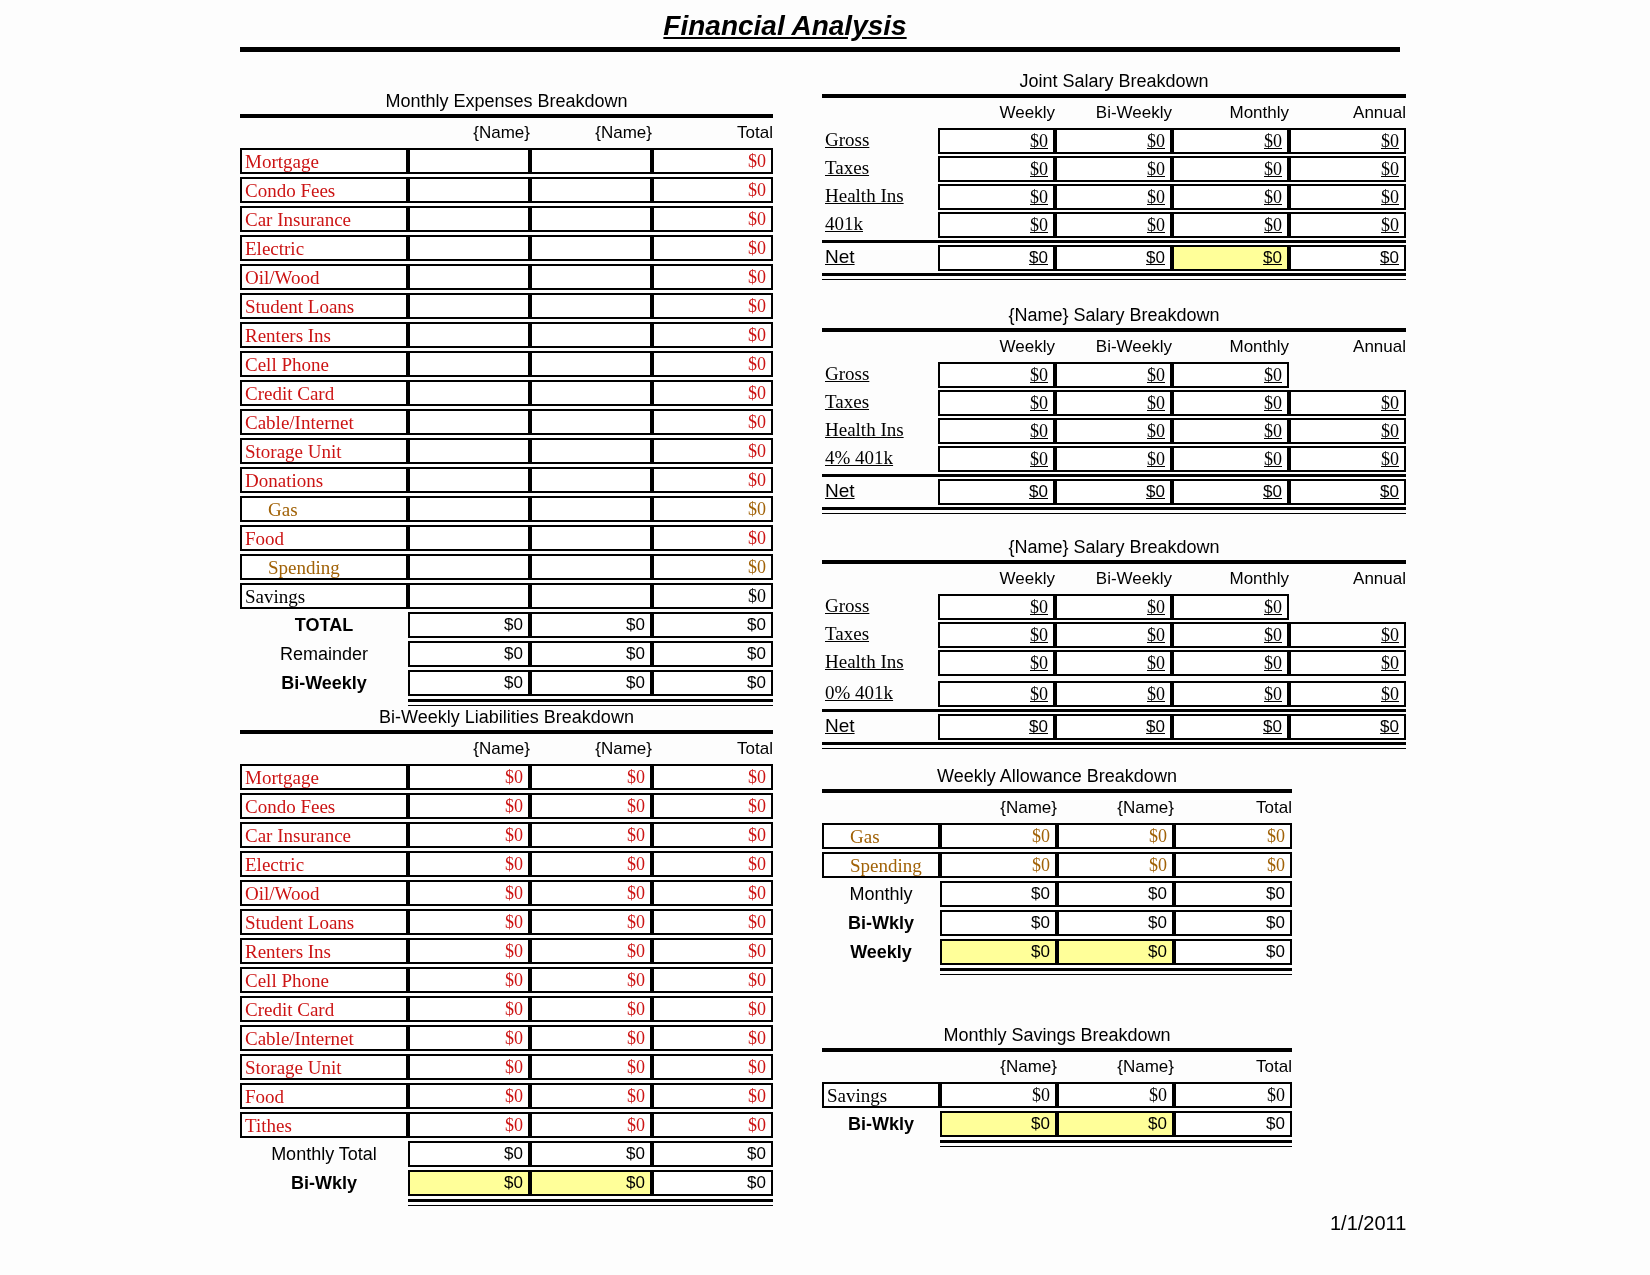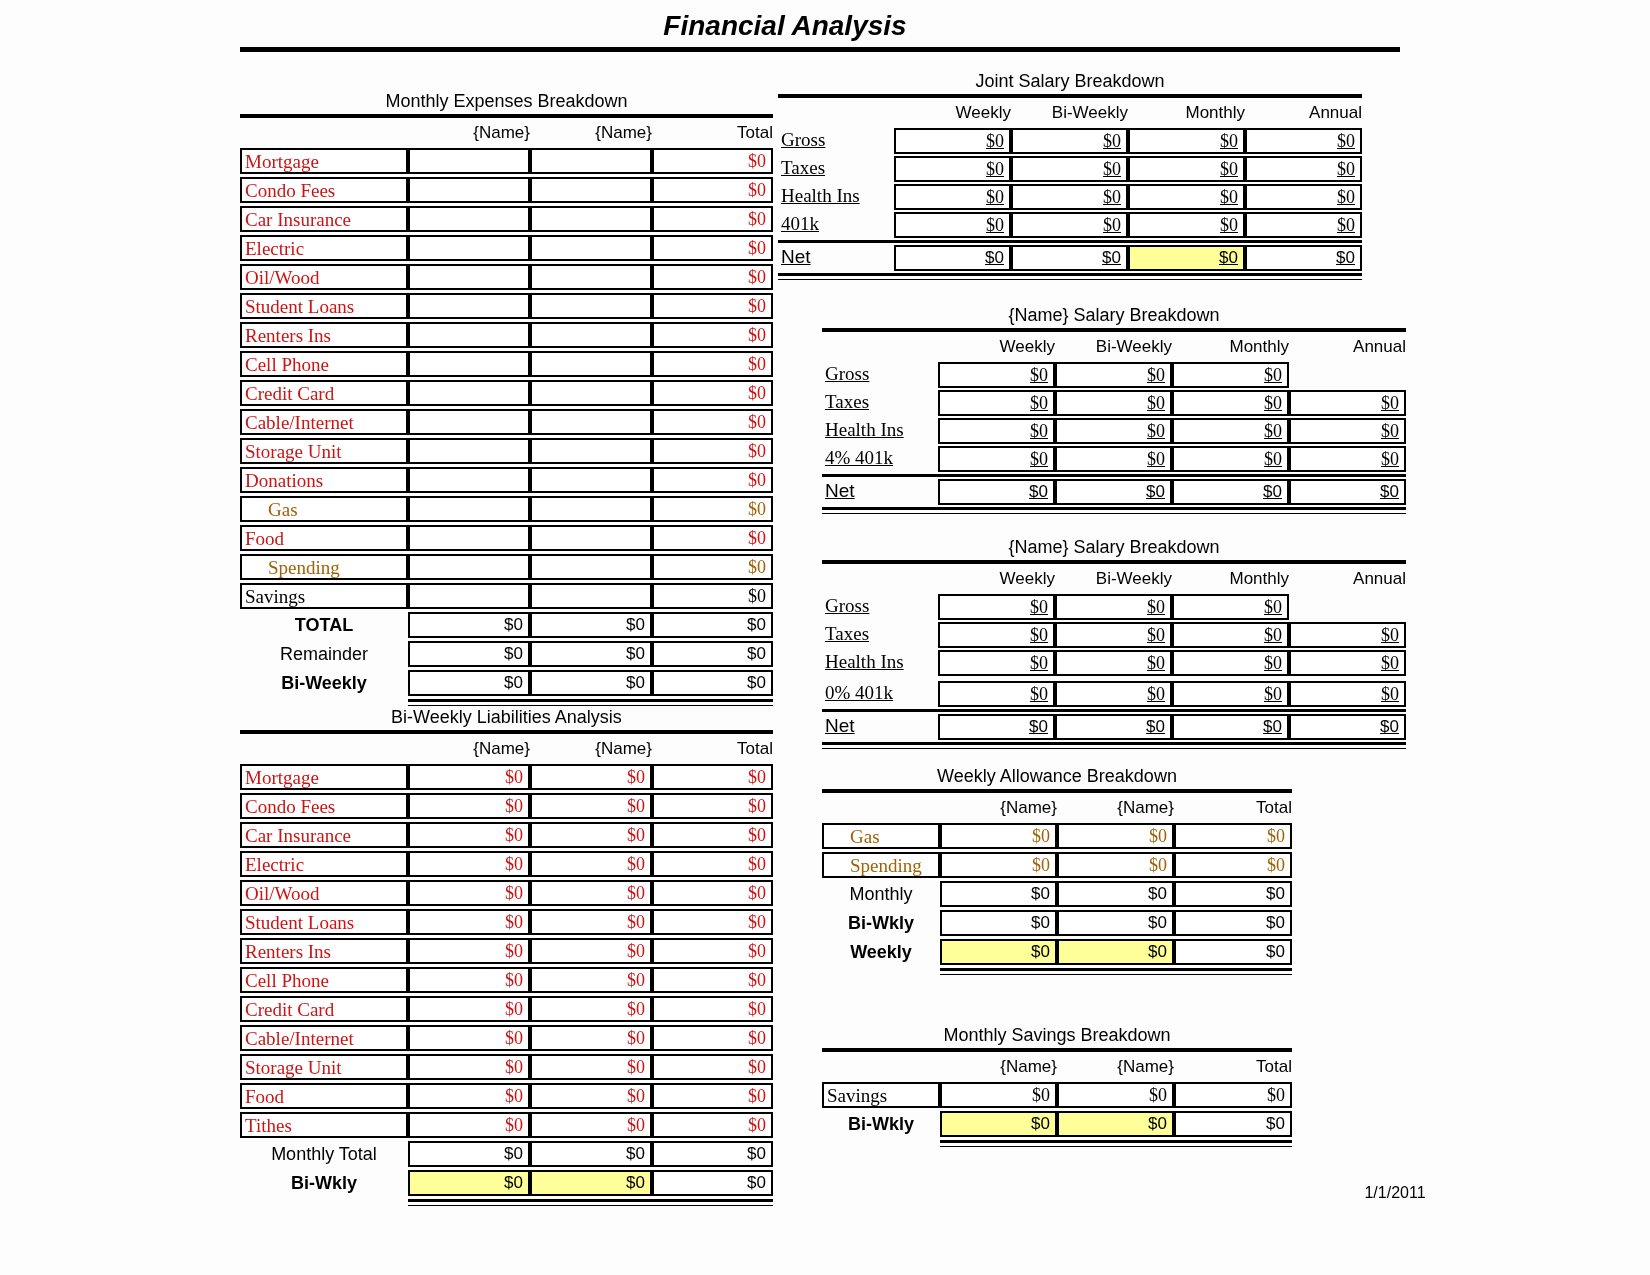--- a/index.html
+++ b/index.html
@@ -1,26 +1,26 @@
 <!DOCTYPE html>
 <html><head>
 <meta charset="utf-8">
 <style>
   html,body{margin:0;padding:0;background:#fff;}
   .page{position:relative;width:1650px;height:1275px;background:#fdfdfd;
         font-family:"Liberation Sans",sans-serif;color:#000;overflow:hidden;}
   .main-title{position:absolute;left:240px;top:10px;width:1090px;text-align:center;
-              font-size:28px;font-weight:bold;font-style:italic;}
+              font-size:28px;font-weight:bold;font-style:italic;text-decoration:underline;}
   .title-rule{position:absolute;left:240px;top:47px;width:1160px;height:5px;background:#000;}
-  .date{position:absolute;left:1330px;top:1184px;width:130px;text-align:center;font-size:16px;}
+  .date{position:absolute;left:1330px;top:1212px;width:130px;text-align:left;font-size:20px;}
 
   .tbl{position:absolute;}
   #t-expenses{left:240px;top:70px;width:533px;margin-top:20px;}
   #t-liabilities{left:240px;top:706px;width:533px;}
-  #t-salary0{left:778px;top:70px;width:584px;}
+  #t-salary0{left:822px;top:70px;width:584px;}
   #t-salary1{left:822px;top:304px;width:584px;}
   #t-salary2{left:822px;top:536px;width:584px;}
   #t-allowance{left:822px;top:765px;width:470px;}
   #t-savings{left:822px;top:1024px;width:470px;}
 
   .tbl-title{font-size:18px;text-align:center;height:22px;line-height:22px;}
   .bar{height:4px;background:#000;margin:2px 0;}
   .colheads{height:24px;margin-bottom:4px;}
   .ch{text-align:right;font-size:17px;line-height:26px;}
 
@@ -176,21 +176,21 @@
       </div>
       <div class="frow g-left">
         <div class="flab b">Bi-Weekly</div>
         <div class="cell val sansv">$0</div>
         <div class="cell val sansv">$0</div>
         <div class="cell val sansv">$0</div>
       </div>
       <div class="dbl ind-left"></div>
     </div>
   <div id="t-liabilities" class="tbl">
-      <div class="tbl-title">Bi-Weekly Liabilities Analysis</div>
+      <div class="tbl-title">Bi-Weekly Liabilities Breakdown</div>
       <div class="bar"></div>
       <div class="colheads g-left">
         <div class="ch"></div>
         <div class="ch">{Name}</div>
         <div class="ch">{Name}</div>
         <div class="ch">Total</div>
       </div>
       <div class="row g-left">
         <div class="cell lab serif red">Mortgage</div>
         <div class="cell val serif red">$0</div>

